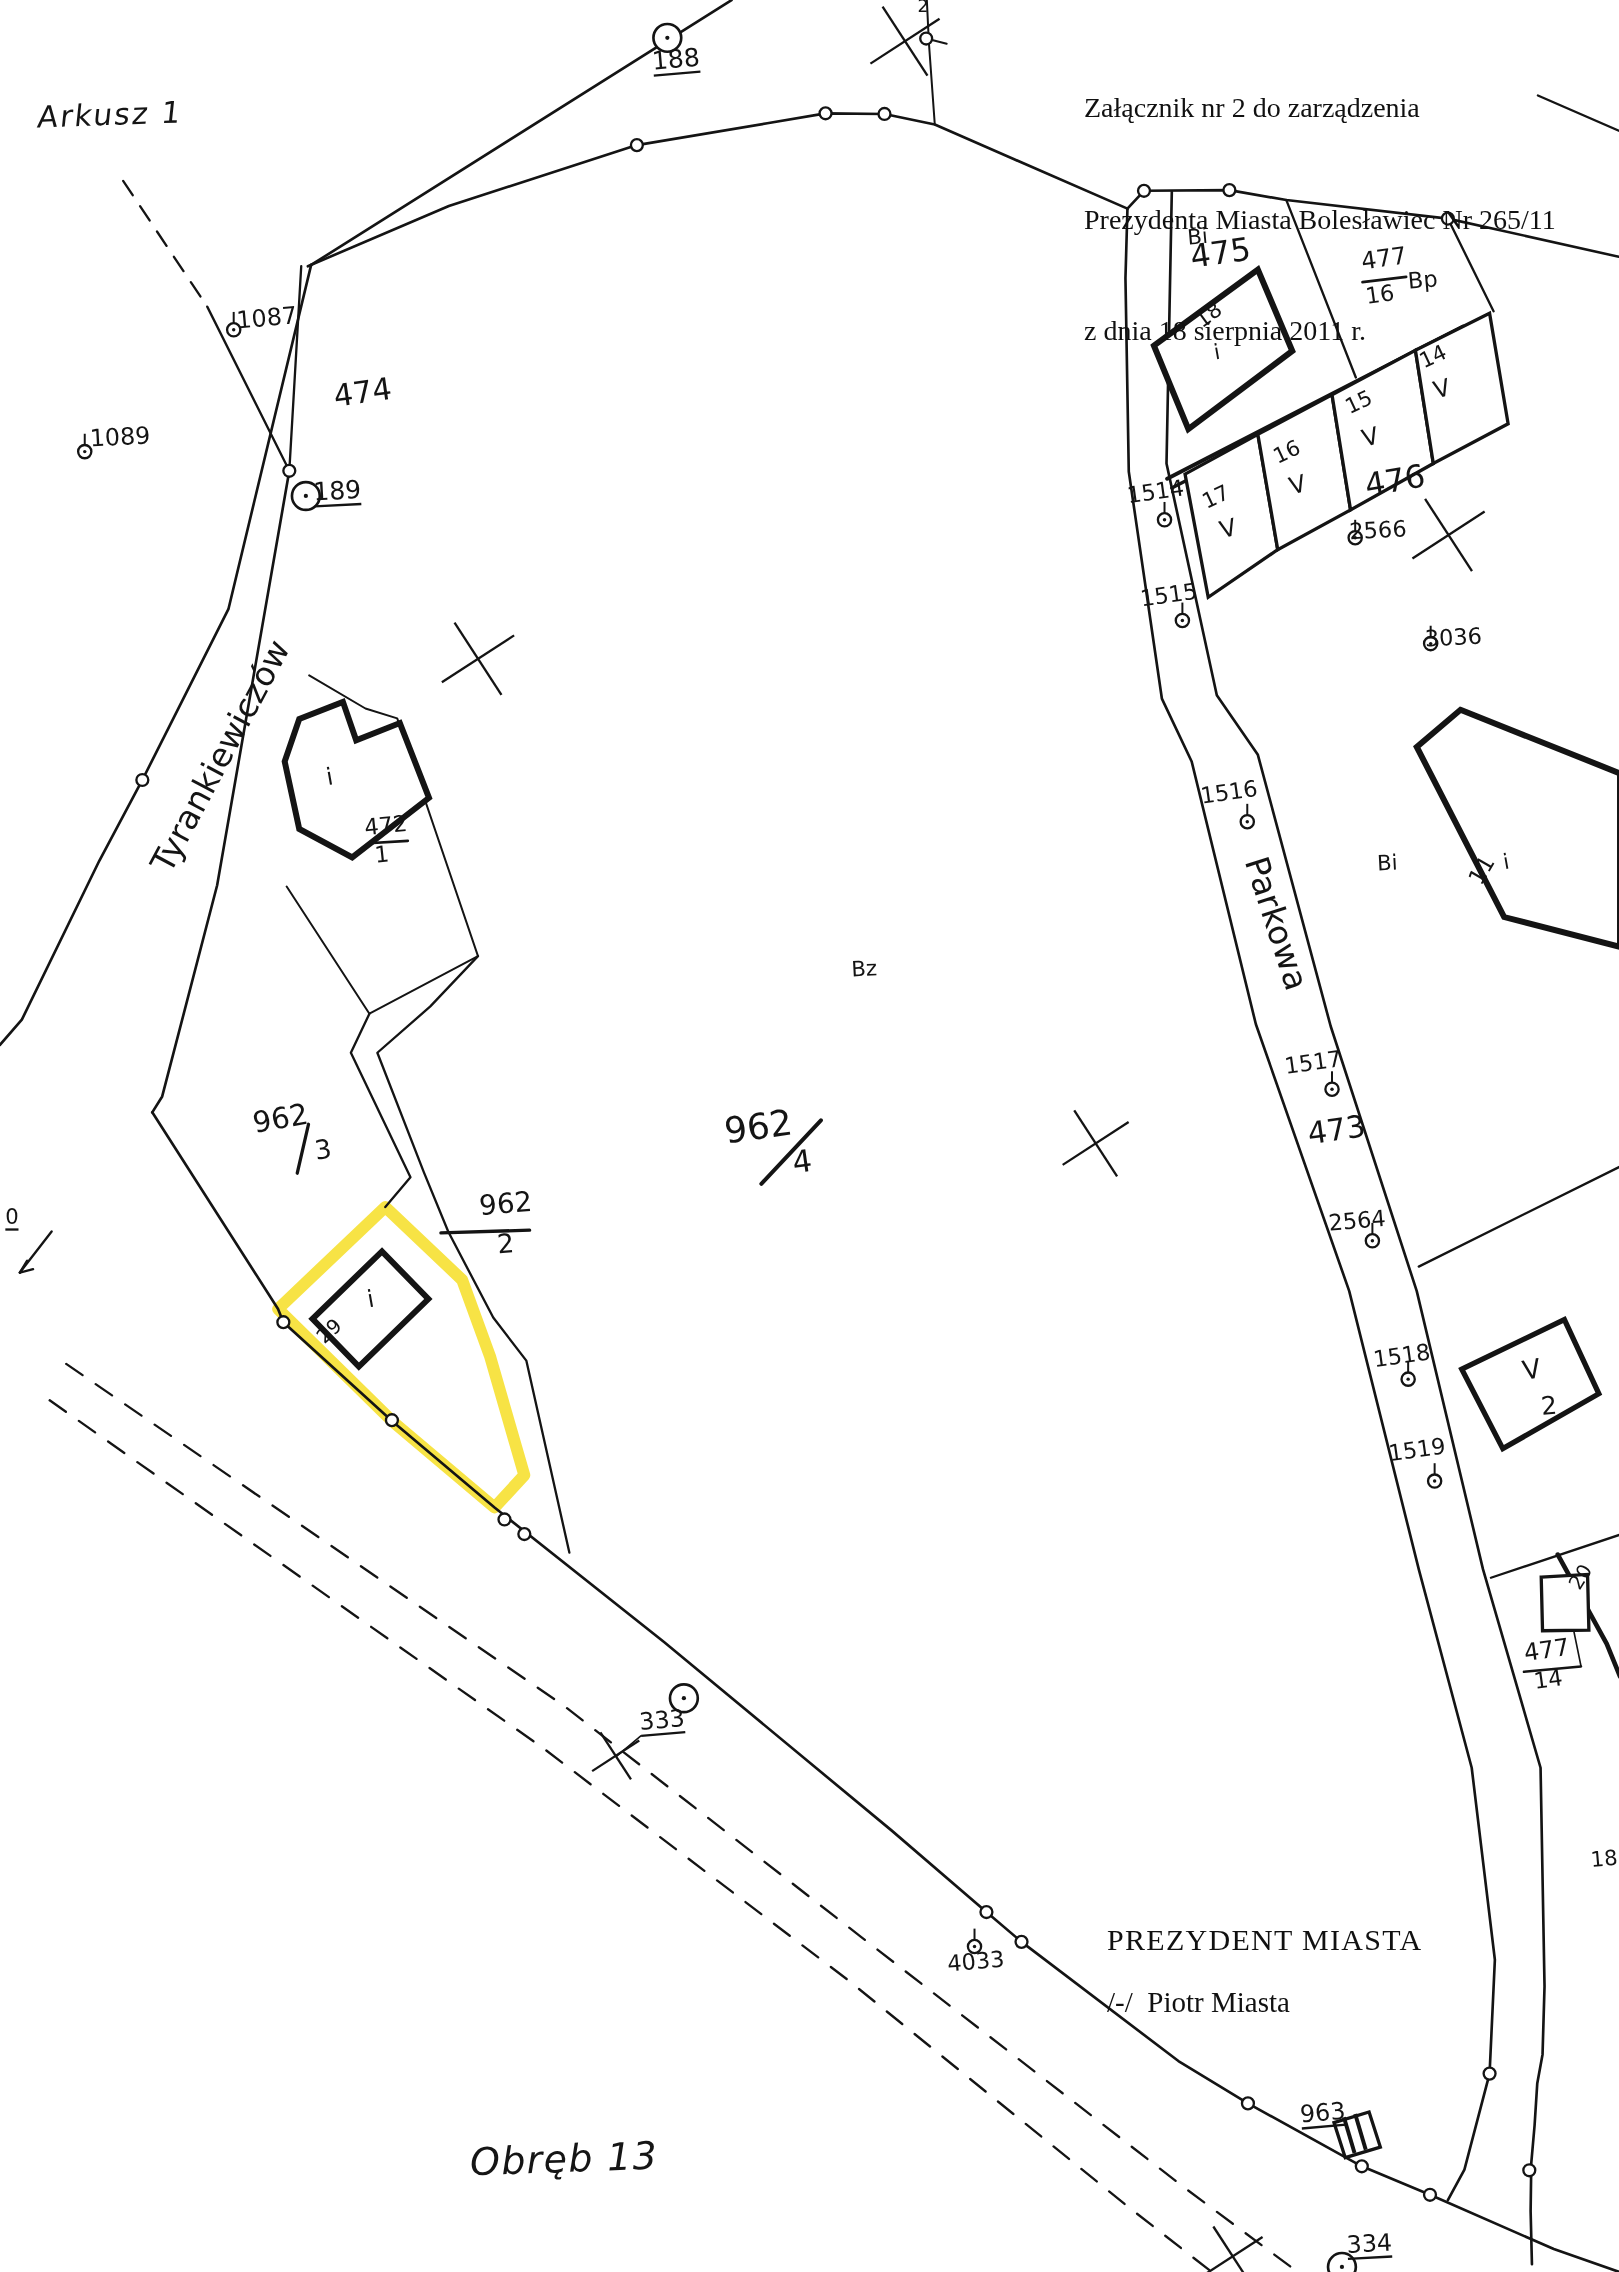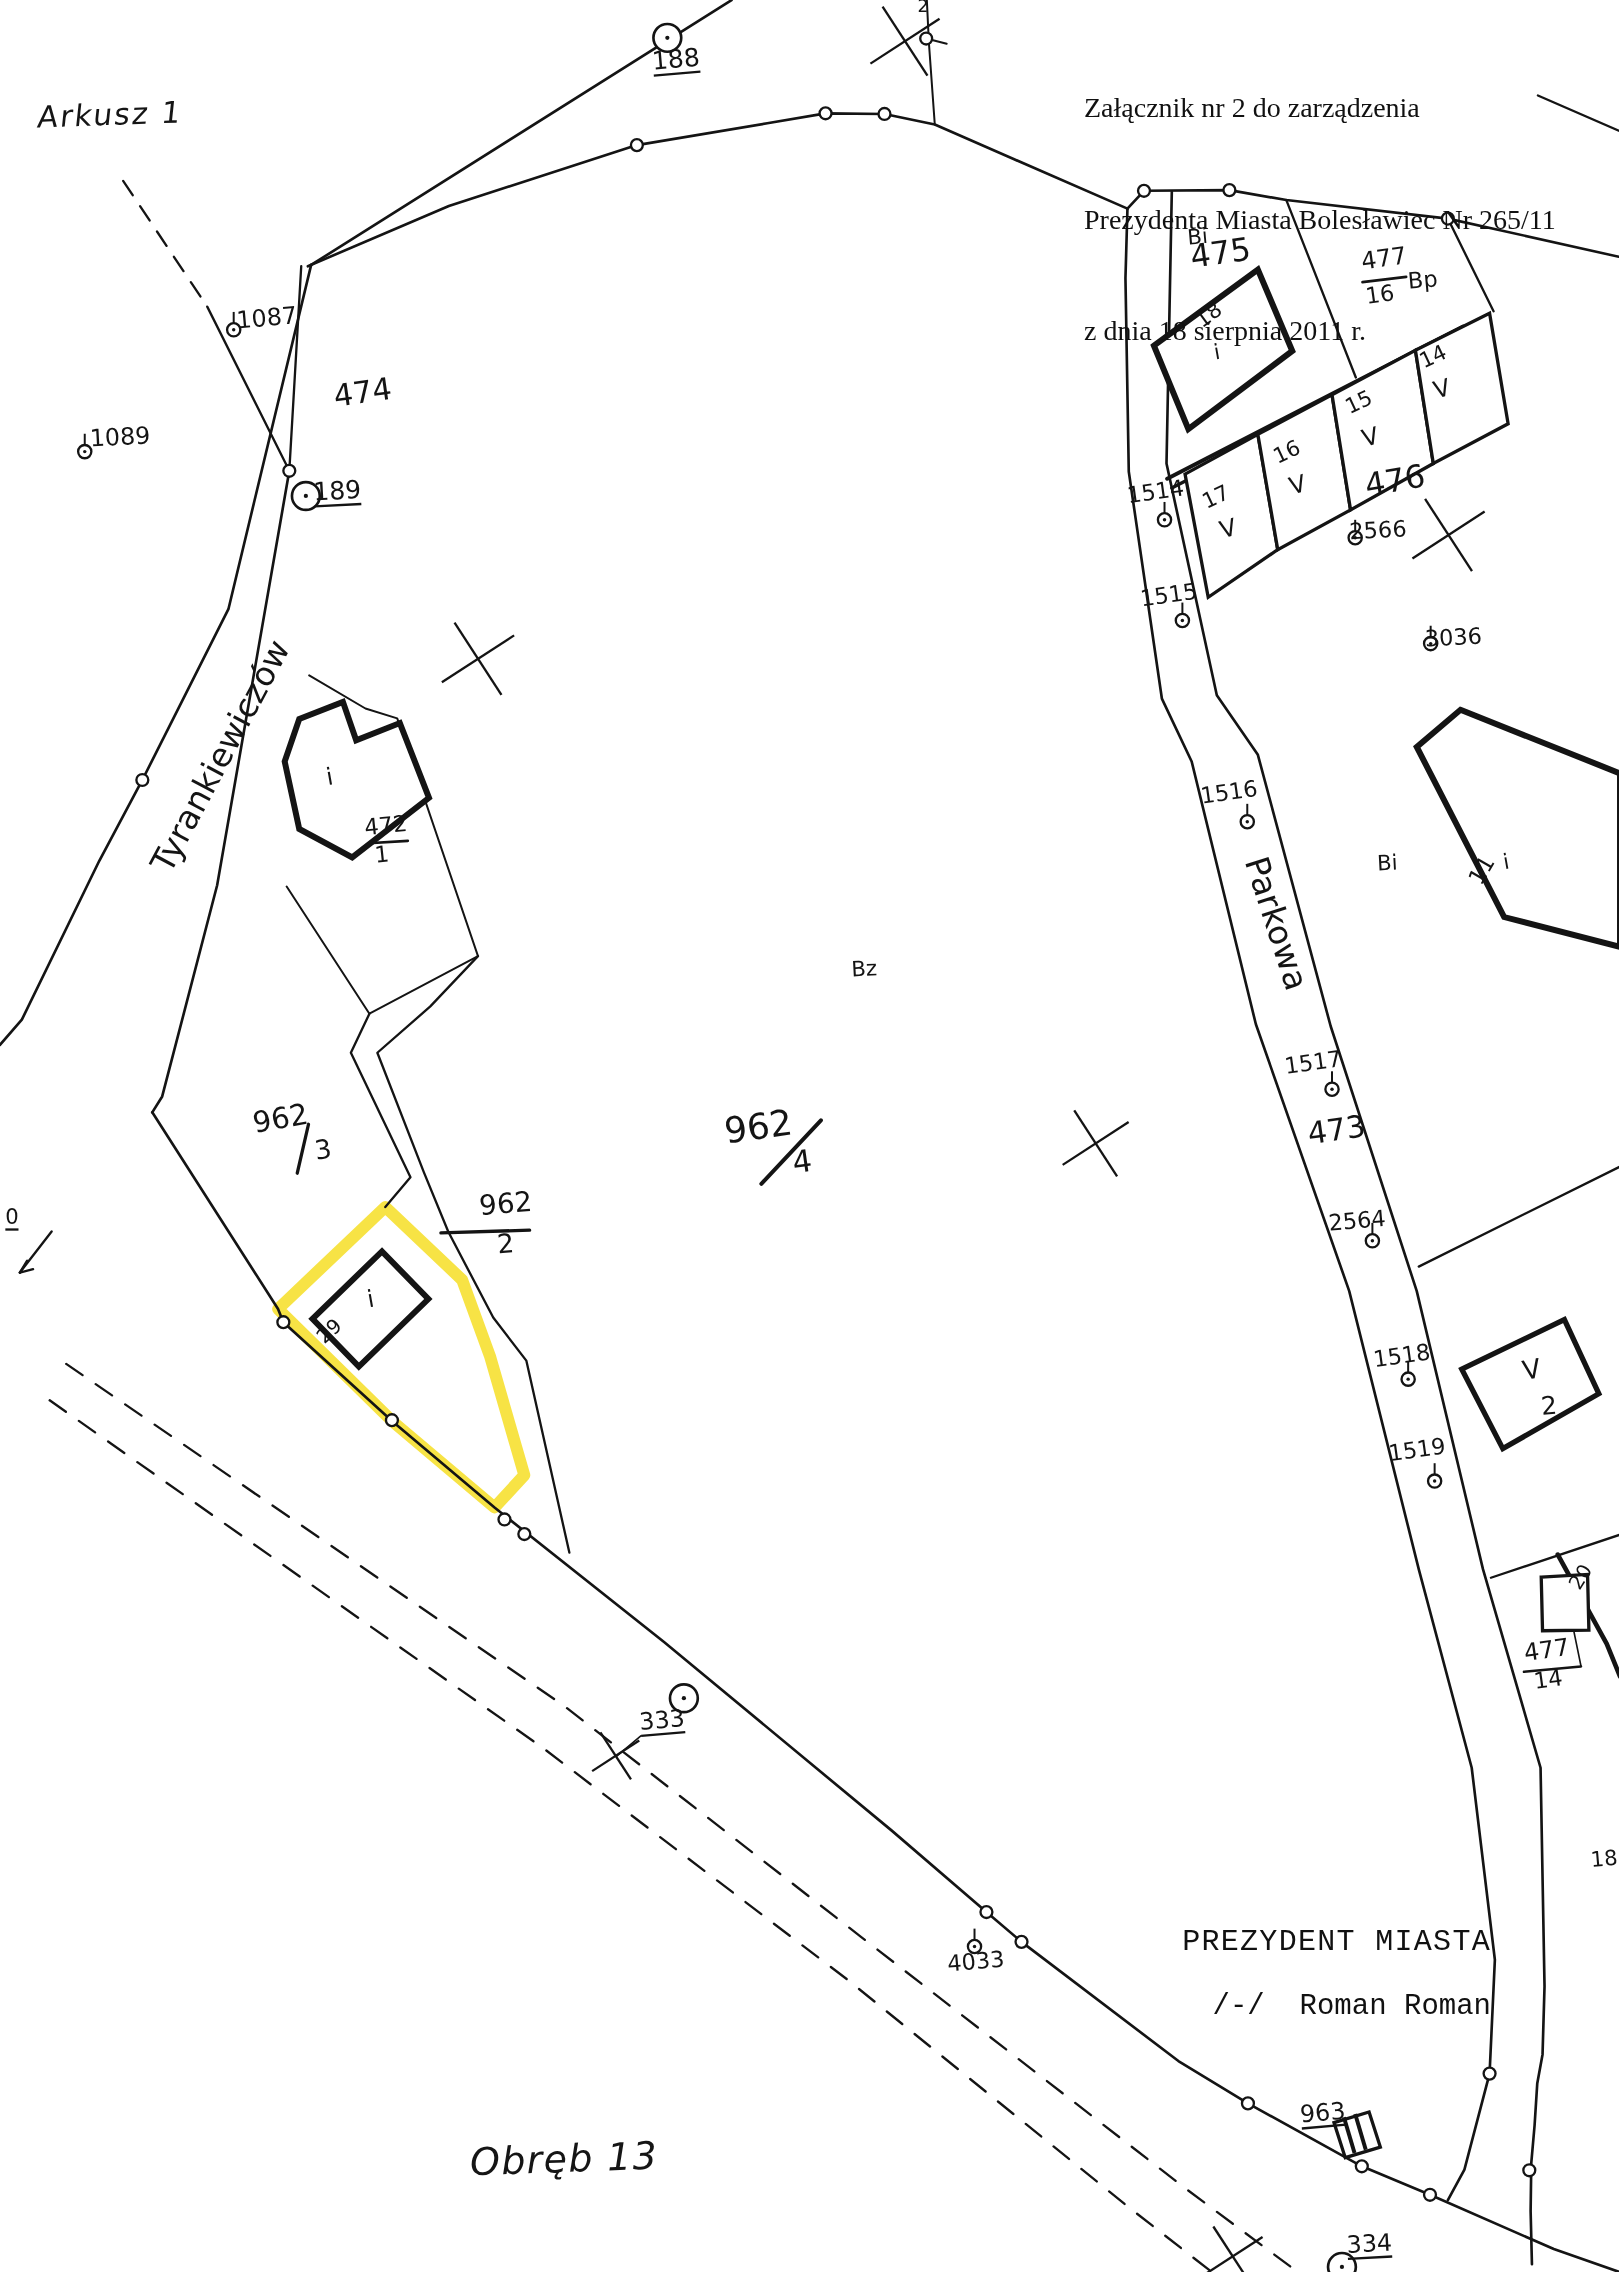--- a/index.html
+++ b/index.html
@@ -6,22 +6,22 @@
   body{width:1620px;height:2273px;position:relative;overflow:hidden;
        font-family:"DejaVu Sans",sans-serif;color:#141414;}
   #map-canvas{position:absolute;left:0;top:0;width:1620px;height:2273px;}
   .overlay{position:absolute;white-space:pre;}
   #header-note{left:1084px;top:14.6px;width:543px;
        font-family:"Liberation Serif",serif;font-size:28px;line-height:1.33;color:#111;}
   #sheet-label{left:38px;top:97px;font-size:30px;letter-spacing:2px;
        transform:skewX(-8deg) rotate(-2deg);color:#151515;}
   #district-label{left:470px;top:2137px;font-size:38px;letter-spacing:1.3px;
        font-style:oblique;transform:rotate(-2deg);color:#151515;}
-  #signature{left:1107px;top:1901px;width:384px;text-align:right;
-       font-family:Liberation Mono, monospace;color:#111;}
+  #signature{left:1107px;top:1901px;width:384px;text-align:left;
+       font-family:Liberation Serif, serif;color:#111;}
   #signature .sig-title{font-size:30px;letter-spacing:1.3px;}
   #signature .sig-name{font-size:29px;margin-top:6.6px;}
 </style>
 </head>
 <body>
 
 <svg id="map-canvas" viewBox="0 0 2447 3433" xmlns="http://www.w3.org/2000/svg">
     <polygon points="582,1823 420,1977 593,2147 747,2277 792,2228 740,2048 698,1933" fill="none" stroke="#f7e23b" stroke-width="18" stroke-linejoin="round" opacity="0.95"></polygon>
     <polyline points="1105,0 470,400" fill="none" stroke="#141414" stroke-width="4" stroke-linecap="round" stroke-linejoin="round"></polyline>
     <polyline points="470,400 345,920 215,1178 150,1300 33,1540 0,1578" fill="none" stroke="#141414" stroke-width="4" stroke-linecap="round" stroke-linejoin="round"></polyline>
@@ -233,17 +233,17 @@
 <div class="overlay" id="sheet-label">Arkusz 1</div>
 
 <div class="overlay" id="header-note">
   <div>Załącznik nr 2 do zarządzenia</div>
   <div>Prezydenta Miasta Bolesławiec Nr 265/11</div>
   <div>z dnia 18 sierpnia 2011 r.</div>
 </div>
 
 <div class="overlay" id="signature">
   <div class="sig-title">PREZYDENT MIASTA</div>
-  <div class="sig-name">/-/  Roman Roman</div>
+  <div class="sig-name">/-/  Piotr Miasta</div>
 </div>
 
 <div class="overlay" id="district-label">Obręb 13</div>
 
 
 </body></html>

